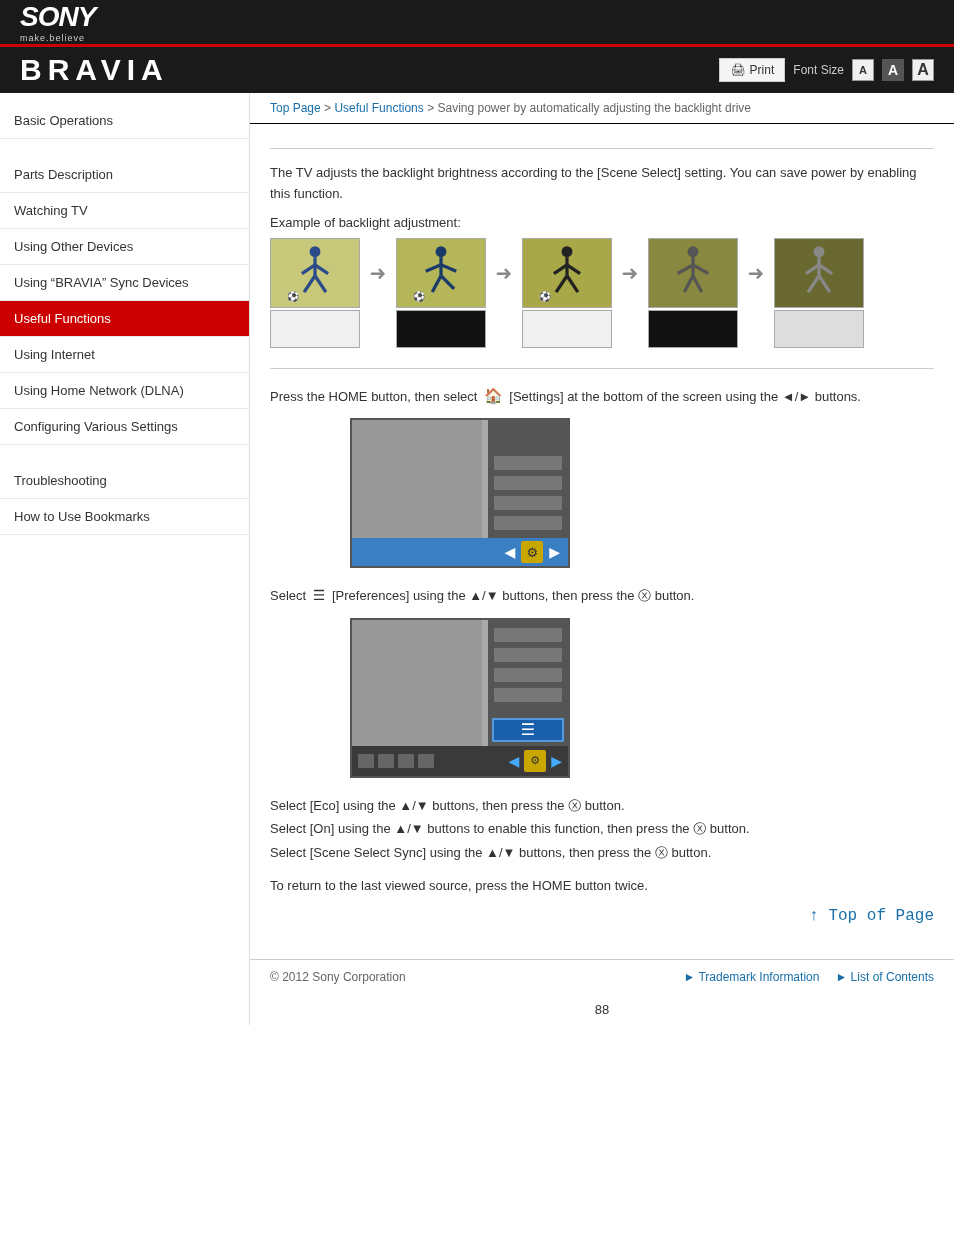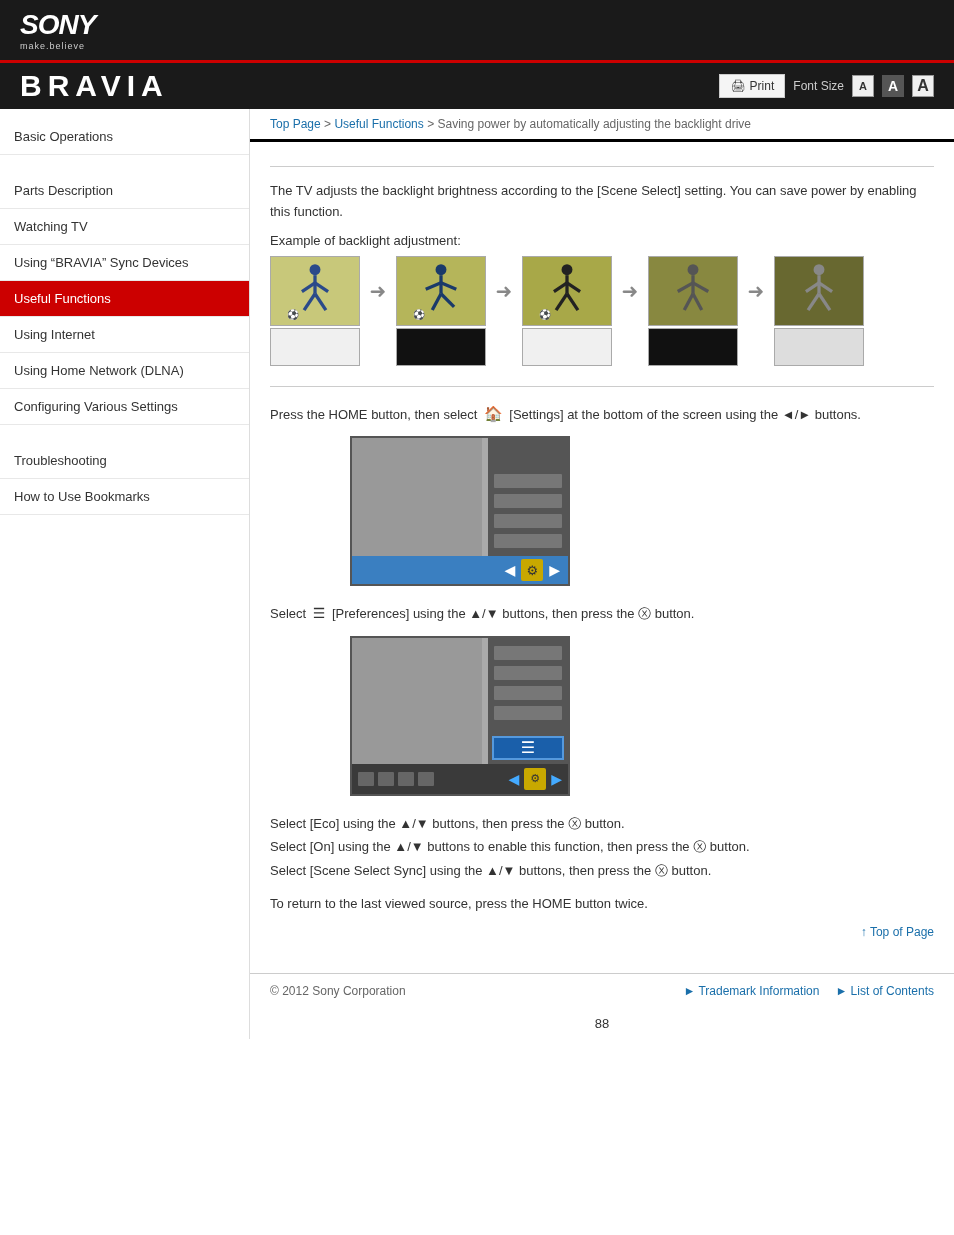--- a/index.html
+++ b/index.html
@@ -1,19 +1,19 @@
 <!DOCTYPE html>
 <html><head>
   <meta charset="utf-8">
   <style>
     * { box-sizing: border-box; margin: 0; padding: 0; }
     body { font-family: Arial, sans-serif; font-size: 13px; color: #333; background: #fff; width: 954px; min-height: 1235px; }
 
     
-    .top-bar { background: #1a1a1a; height: 60px; display: flex; align-items: center; padding: 0 20px; }
+    .top-bar { background: #1a1a1a; height: 44px; display: flex; align-items: center; padding: 0 20px; }
     .sony-logo { color: #fff; }
     .sony-logo .sony-text { font-size: 28px; font-weight: 900; letter-spacing: -1px; font-style: italic; color: #fff; }
     .sony-logo .tagline { font-size: 9px; color: #ccc; letter-spacing: 1px; }
 
     .bravia-bar { background: #1a1a1a; height: 49px; display: flex; align-items: center; padding: 0 20px; justify-content: space-between; border-top: 3px solid #c00; }
     .bravia-title { color: #fff; font-size: 30px; font-weight: 700; letter-spacing: 6px; font-family: 'Arial Black', Arial, sans-serif; }
     .toolbar-right { display: flex; align-items: center; gap: 8px; }
     .print-btn { border: 1px solid #ccc; background: #f5f5f5; color: #333; padding: 4px 10px; font-size: 12px; cursor: pointer; display: flex; align-items: center; gap: 4px; }
     .font-size-label { font-size: 12px; color: #ccc; }
     .font-btn { width: 22px; height: 22px; border: 1px solid #999; background: #f0f0f0; color: #333; font-size: 11px; cursor: pointer; display: inline-flex; align-items: center; justify-content: center; font-weight: bold; }
@@ -23,21 +23,21 @@
     
     .page-layout { display: flex; width: 954px; }
 
     
     .sidebar { width: 250px; min-width: 250px; padding: 10px 0; border-right: 1px solid #ddd; }
     .sidebar-item { padding: 10px 14px; font-size: 13px; color: #333; cursor: pointer; border-bottom: 1px solid #e8e8e8; }
     .sidebar-item.active { background: #c00; color: #fff; }
     .sidebar-spacer { height: 18px; }
 
     
-    .breadcrumb { padding: 8px 20px; font-size: 12px; color: #666; border-bottom: 3px solid #000000; }
+    .breadcrumb { padding: 8px 20px; font-size: 12px; color: #666; border-bottom: 1px solid #000000; }
     .breadcrumb a { color: #1a6faa; text-decoration: none; }
     .breadcrumb span { color: #666; }
 
     
     .main-content { flex: 1; padding: 10px 20px 20px 20px; }
     
     .section-divider { border: none; border-top: 1px solid #ccc; margin: 14px 0; }
 
     .intro-text { font-size: 13px; color: #333; line-height: 1.6; margin-bottom: 10px; }
     .example-label { font-size: 13px; color: #333; margin-bottom: 8px; }
@@ -74,21 +74,21 @@
     .tv2-settings-icon { width: 22px; height: 22px; background: #c8a800; border-radius: 2px; display: flex; align-items: center; justify-content: center; color: #333; font-size: 11px; }
     .tv2-arrow { color: #4af; font-size: 14px; }
 
     
     .steps-list { margin: 4px 0; }
     .step-line { font-size: 13px; color: #333; line-height: 1.8; }
 
     .return-text { font-size: 13px; color: #333; margin: 14px 0; }
 
     
-    .top-of-page { text-align: right; font-size: 12px; margin: 10px 0 4px 0; }
+    .top-of-page { text-align: right; font-size: 16px; margin: 10px 0 4px 0; font-family: Liberation Mono, monospace; }
     .top-of-page a { color: #1a6faa; text-decoration: none; }
 
     .page-footer { display: flex; justify-content: space-between; align-items: center; border-top: 1px solid #ccc; padding: 10px 20px; margin-top: 10px; font-size: 12px; color: #666; }
     .footer-links { display: flex; gap: 16px; }
     .footer-links a { color: #1a6faa; text-decoration: none; display: flex; align-items: center; gap: 3px; }
     .page-number { text-align: center; font-size: 13px; color: #333; padding: 8px; }
   </style>
 </head>
 <body>
 
@@ -113,20 +113,21 @@
   </div>
 </div>
 
 <div class="page-layout">
 
   <div class="sidebar">
     <div class="sidebar-item">Basic Operations</div>
     <div class="sidebar-spacer"></div>
     <div class="sidebar-item">Parts Description</div>
     <div class="sidebar-item">Watching TV</div>
+    <div class="sidebar-item">Using Other Devices</div>
     <div class="sidebar-item">Using “BRAVIA” Sync Devices</div>
     <div class="sidebar-item active">Useful Functions</div>
     <div class="sidebar-item">Using Internet</div>
     <div class="sidebar-item">Using Home Network (DLNA)</div>
     <div class="sidebar-item">Configuring Various Settings</div>
     <div class="sidebar-spacer"></div>
     <div class="sidebar-item">Troubleshooting</div>
     <div class="sidebar-item">How to Use Bookmarks</div>
   </div>
 

